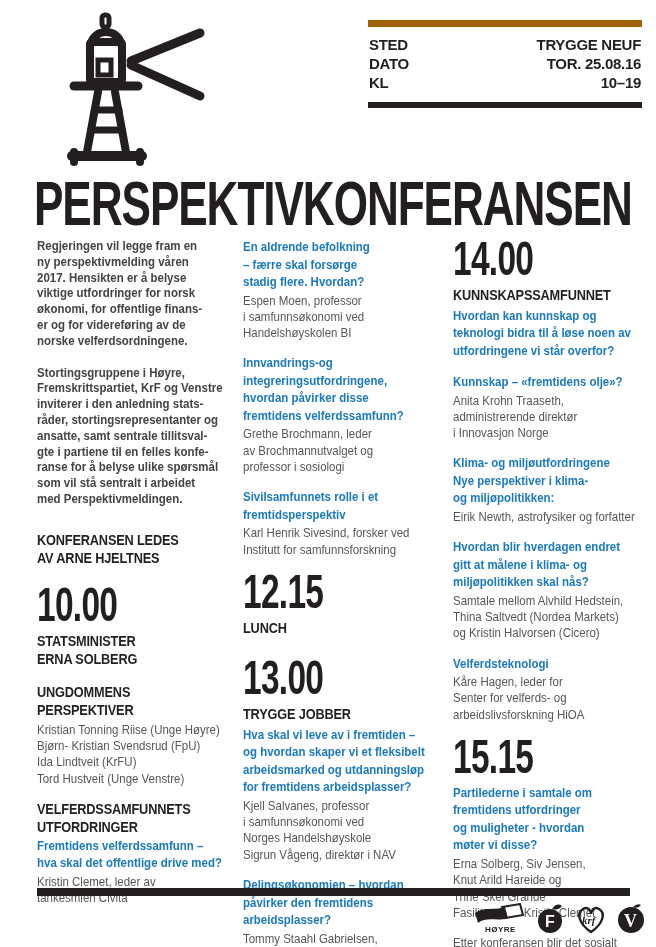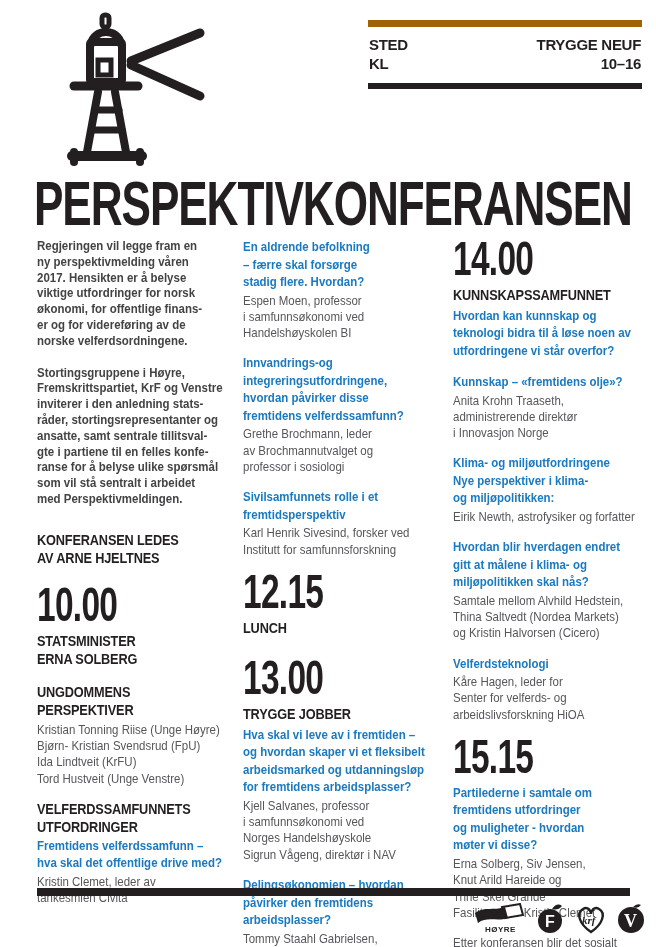--- a/index.html
+++ b/index.html
@@ -68,22 +68,26 @@
       </g>
     </svg>
   </div>
 
   <div class="infobox">
     <div class="row">
       <span>STED</span>
       <span>TRYGGE NEUF</span>
     </div>
     <div class="row">
+      <span>DATO</span>
+      <span>TOR. 25.08.16</span>
+    </div>
+    <div class="row">
       <span>KL</span>
-      <span>10–16</span>
+      <span>10–19</span>
     </div>
   </div>
 
   <div class="title">
     <span>PERSPEKTIVKONFERANSEN</span>
   </div>
 
   <div class="cols">
 
     <div>

